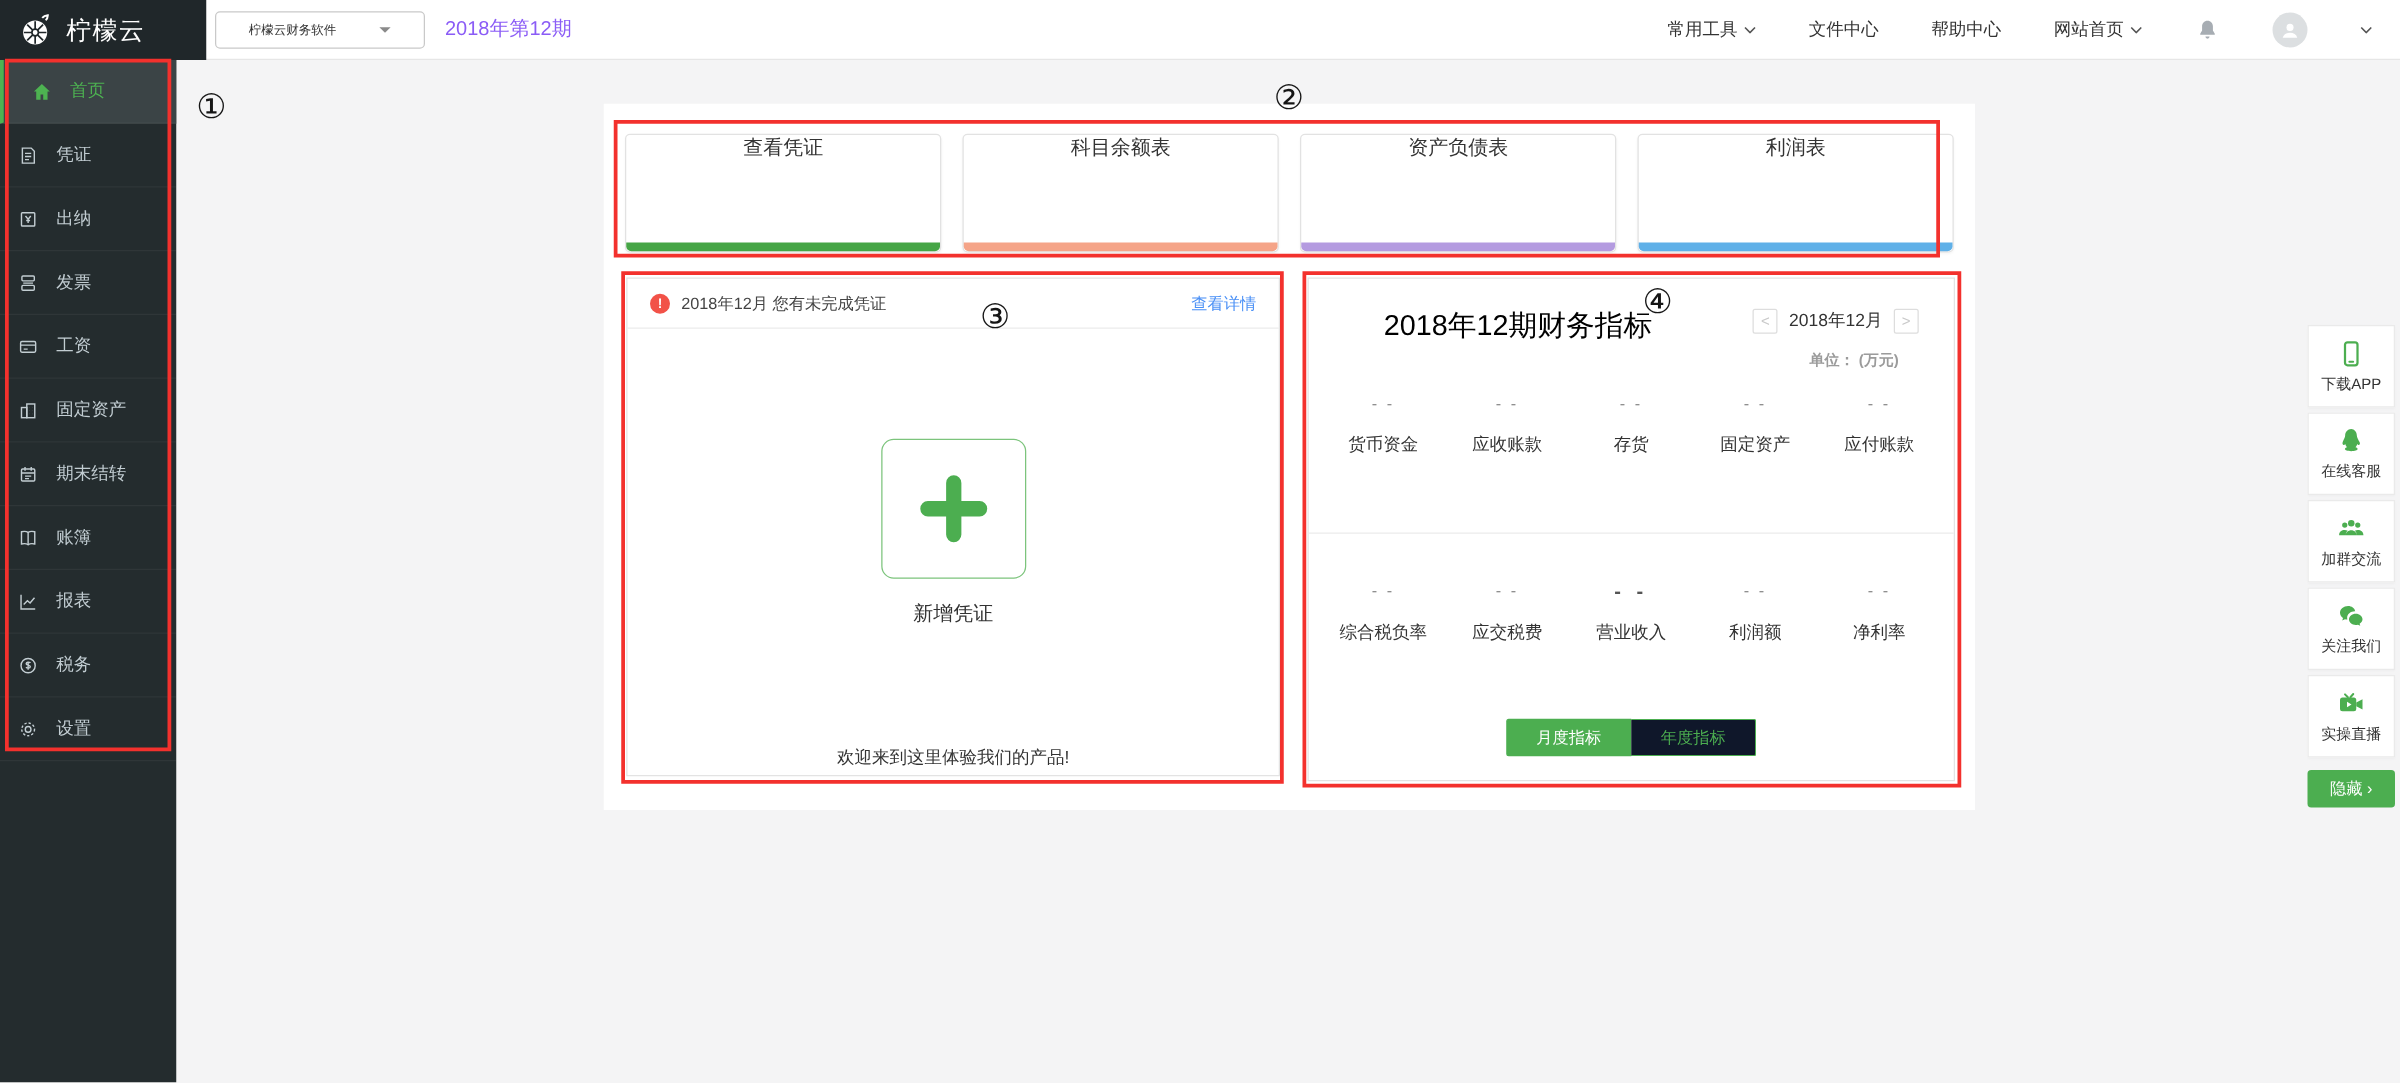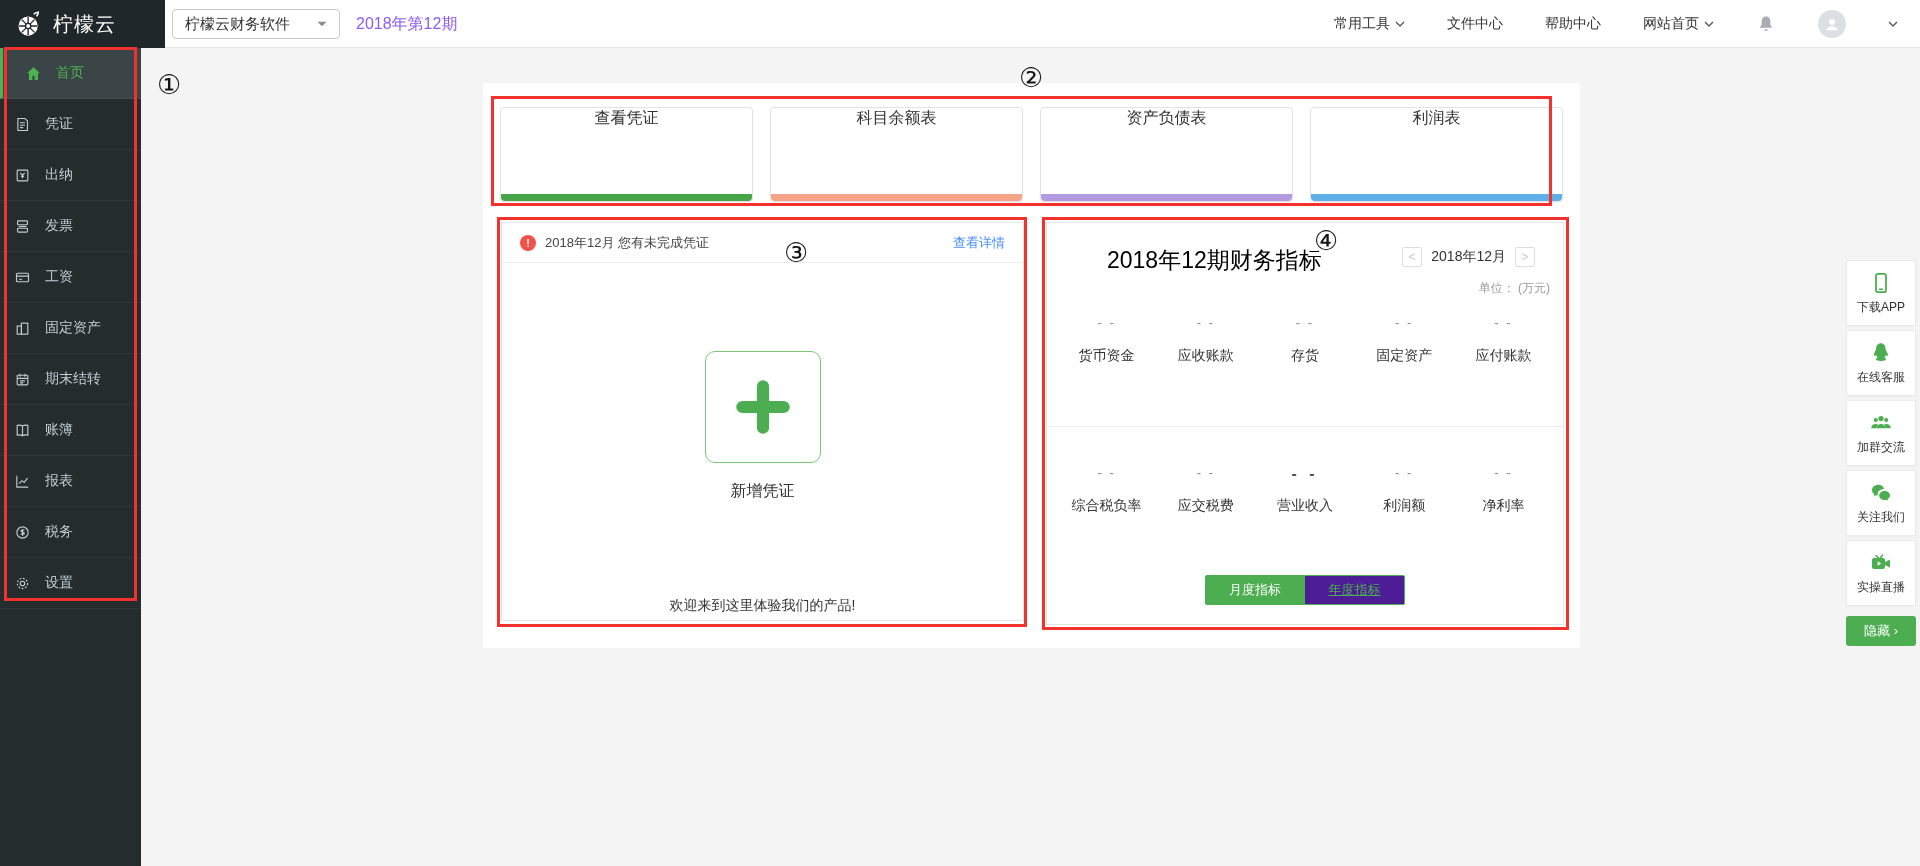--- a/index.html
+++ b/index.html
@@ -12,21 +12,21 @@
   }
   
   .header { position:absolute; left:0; top:0; width:1920px; height:48px;
     background:#fff; border-bottom:1px solid #e6e6e6; z-index:4; }
   .logo-block { position:absolute; left:0; top:0; width:165px; height:48px;
     background:#20272a; display:flex; align-items:center; gap:9px; padding-left:14px; }
   .logo-text { color:#fff; font-size:20px; letter-spacing:1px; }
   .app-select { position:absolute; left:172px; top:9px; width:168px; height:30px;
     background:#fff; border:1px solid #c9c9c9; border-radius:4px;
     display:flex; align-items:center; justify-content:space-between;
-    padding:0 12px; font-size:15px; color:#333; cursor:pointer; }
+    padding:0 26px; font-size:10px; color:#333; cursor:pointer; }
   .header-period { position:absolute; left:356px; top:0; height:58px; line-height:48px;
     font-size:16px; color:#8b5cf6; }
   .header-right { position:absolute; right:22px; top:0; height:48px;
     display:flex; align-items:center; gap:42px; }
   .nav-item { display:flex; align-items:center; gap:5px; font-size:14px; color:#333; cursor:pointer; }
   .avatar { width:28px; height:28px; border-radius:50%; background:#dcdfe1;
     display:flex; align-items:center; justify-content:center; overflow:hidden; }
   
   .sidebar { position:absolute; left:0; top:48px; width:141px; height:818px;
     background:#242c2e; z-index:1; }
@@ -68,34 +68,34 @@
   .welcome { position:absolute; top:374px; left:0; width:100%; text-align:center;
     font-size:14px; color:#333; }
   
   .ipanel { left:1046px; top:222px; width:518px; height:403px; }
   .ipanel-title { position:absolute; left:20px; top:22px; font-size:23px; color:#000000;margin-left:40px; }
   .pager { position:absolute; right:28px; top:24px; display:flex; align-items:center; gap:9px; }
   .pager-btn { width:20px; height:20px; border:1px solid #ddd; border-radius:2px;
     color:#c9c9c9; font-size:12px; display:flex; align-items:center;
     justify-content:center; cursor:pointer; background:#fff; }
   .pager-period { font-size:14px; color:#333; }
-  .unit { position:absolute; right:13px; top:57px; font-size:12px; color:#9b9b9b; }
+  .unit { position:absolute; right:44px; top:57px; font-size:12px; color:#9b9b9b;font-weight:bold; }
   .mrow { position:absolute; left:10px; right:10px; display:flex; }
   .mrow1 { top:92px; } .mrow2 { top:242px; }
   .mcell { flex:1; text-align:center; }
   .mval { font-size:13px; color:#8a8a8a; letter-spacing:2px; height:20px; margin-bottom:12px; }
   .mval.emph { font-size:16px; font-weight:bold; color:#555; letter-spacing:4px; }
   .mlab { font-size:14px; color:#333; }
   .idivider { position:absolute; left:0; right:0; top:203px; height:1px; background:#ececec; }
   .toggle { position:absolute; top:352px; left:50%; transform:translateX(-50%); display:flex; }
   .tbtn { width:100px; height:30px; font-size:13px; display:flex; align-items:center;
     justify-content:center; cursor:pointer; }
   .tbtn.on { background:#4cae50; color:#fff; border:1px solid #4cae50; border-radius:2px 0 0 2px; }
-  .tbtn.off { background:#4c1d95; color:#4cae50; border:1px solid #4cae50; border-left:none;
-    border-radius:0 2px 2px 0;text-decoration:underline; }
+  .tbtn.off { background:#0f172a; color:#4cae50; border:1px solid #4cae50; border-left:none;
+    border-radius:0 2px 2px 0; }
   
   .floatbar { position:absolute; left:1846px; top:260px; width:70px; z-index:3; }
   .ftile { width:70px; height:66px; background:#fff; border:1px solid #eaeaea;
     margin-bottom:4px; display:flex; flex-direction:column; align-items:center;
     justify-content:center; gap:4px; cursor:pointer; box-shadow:0 1px 2px rgba(0,0,0,0.03); }
   .ftile .flabel { font-size:12px; color:#333; }
   .hide-btn { margin-top:10px; width:70px; height:30px; background:#4cae50; color:#fff;
     font-size:13px; border-radius:3px; display:flex; align-items:center;
     justify-content:center; cursor:pointer; }
 </style>

